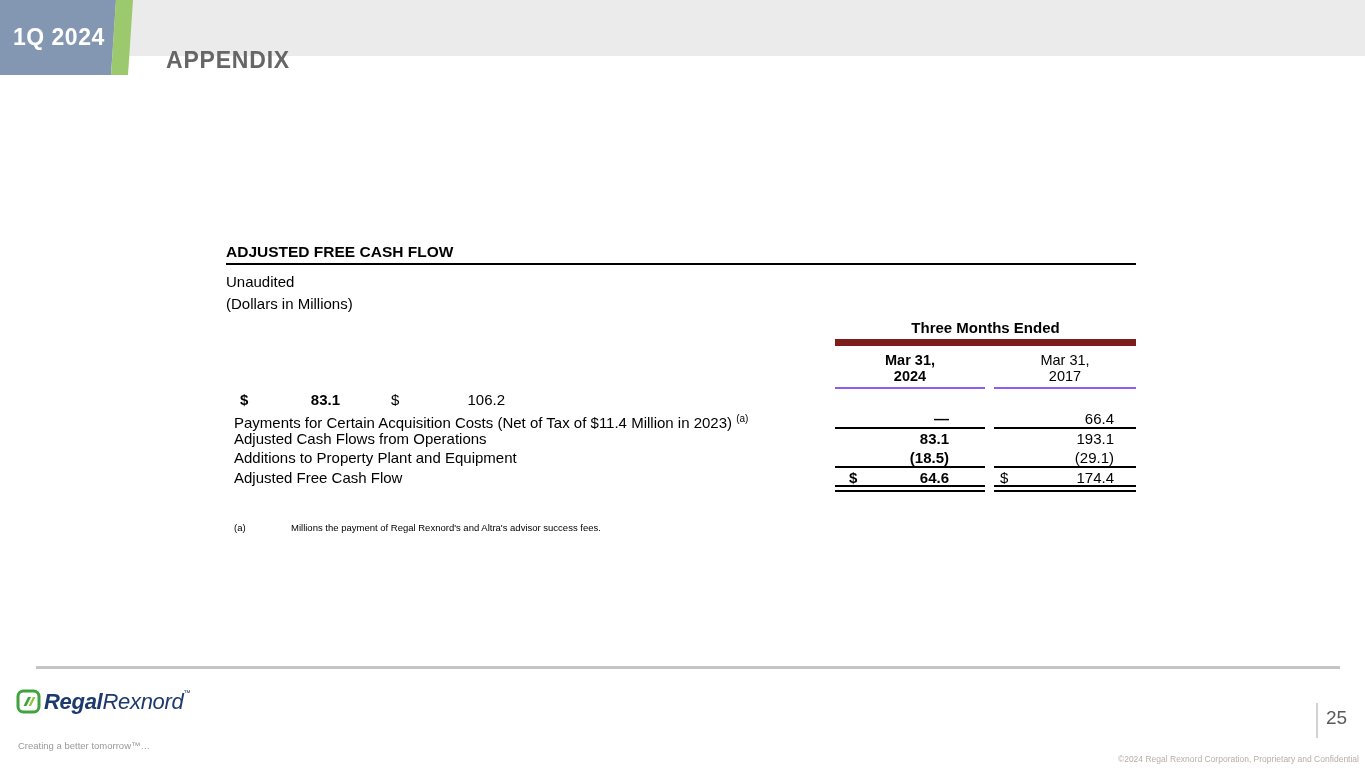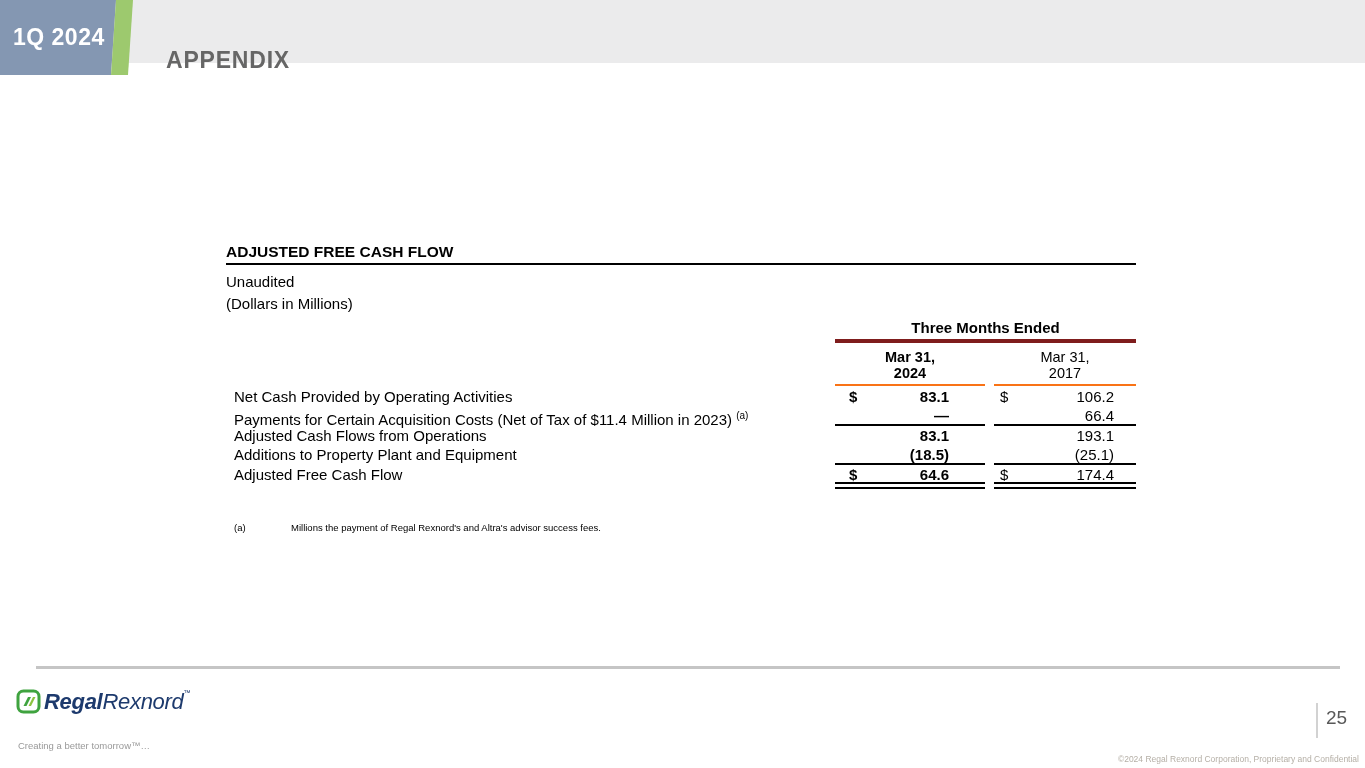--- a/index.html
+++ b/index.html
@@ -3,45 +3,45 @@
 <meta charset="utf-8">
 <style>
   html,body { margin:0; padding:0; }
   body {
     width:1365px; height:768px; position:relative; overflow:hidden;
     background:#ffffff; color:#000;
     font-family:"Liberation Sans","DejaVu Sans",sans-serif;
   }
 
   
-  .header { position:absolute; left:0; top:0; width:1365px; height:63px; background:#ebebec; }
+  .header { position:absolute; left:0; top:0; width:1365px; height:56px; background:#ebebec; }
   .header-deco { position:absolute; left:0; top:0; }
   .badge {
     position:absolute; left:13px; top:0; height:75px; display:flex; align-items:center;
     color:#fff; font-weight:bold; font-size:23px; letter-spacing:.5px;
   }
   .appendix {
     position:absolute; left:166px; top:0; height:64px; display:flex; align-items:center;
     color:#666; font-weight:bold; font-size:23px; letter-spacing:.8px;margin-top:28px;
   }
 
   
   .tbl { position:absolute; left:226px; top:243px; width:910px; font-size:15px; line-height:17px; }
   .tbl-title { font-weight:bold; font-size:15.5px; padding-bottom:3px; border-bottom:2.5px solid #000; }
   .tbl-sub1 { margin-top:8px; }
   .tbl-sub2 { margin-top:5px; }
 
   .period {
     margin-left:609px; width:301px; box-sizing:border-box; text-align:center;
     font-weight:bold; line-height:16px; margin-top:8px; padding-bottom:3px;
-    border-bottom:4px solid #7f1d1d;
+    border-bottom:7px solid #7f1d1d;
   }
   .colheads { margin-left:609px; width:301px; display:flex; margin-top:2px; }
   .ch { box-sizing:border-box; text-align:center; font-size:14.5px; line-height:16px;
-        padding:4px 0 3px; border-bottom:2px solid #f97316; }
+        padding:4px 0 3px; border-bottom:2px solid #8b5cf6; }
   .ch-2024 { width:150px; font-weight:bold; }
   .ch-gap  { width:9px; border-bottom:none; padding:0; }
   .ch-2023 { width:142px; }
 
   .trow { display:flex; height:19.4px; align-items:stretch; }
   .trow.first { margin-top:1px; }
   .lbl { width:609px; box-sizing:border-box; padding-left:8px; white-space:nowrap; line-height:19.4px; }
   .lbl sup { font-size:10px; }
   .vcell { box-sizing:border-box; display:flex; line-height:19.4px; }
   .v24 { width:150px; padding:0 36px 0 14px; font-weight:bold; }
@@ -99,21 +99,20 @@
         <div>2024</div>
       </div>
       <div class="ch ch-gap"></div>
       <div class="ch ch-2023">
         <div>Mar 31,</div>
         <div>2017</div>
       </div>
     </div>
 
     <div class="trow first">
-      <div class="lbl">Net Cash Provided by Operating Activities</div>
       <div class="vcell v24">
         <span class="cur">$</span>
         <span class="val">83.1</span>
       </div>
       <div class="gapcell"></div>
       <div class="vcell v23">
         <span class="cur">$</span>
         <span class="val">106.2</span>
       </div>
     </div>
@@ -149,21 +148,21 @@
 
     <div class="trow rule">
       <div class="lbl">Additions to Property Plant and Equipment</div>
       <div class="vcell v24">
         <span class="cur"></span>
         <span class="val">(18.5)</span>
       </div>
       <div class="gapcell"></div>
       <div class="vcell v23">
         <span class="cur"></span>
-        <span class="val">(25.1)</span>
+        <span class="val">(29.1)</span>
       </div>
     </div>
 
     <div class="trow rule">
       <div class="lbl">Adjusted Free Cash Flow</div>
       <div class="vcell v24">
         <span class="cur">$</span>
         <span class="val">64.6</span>
       </div>
       <div class="gapcell"></div>

